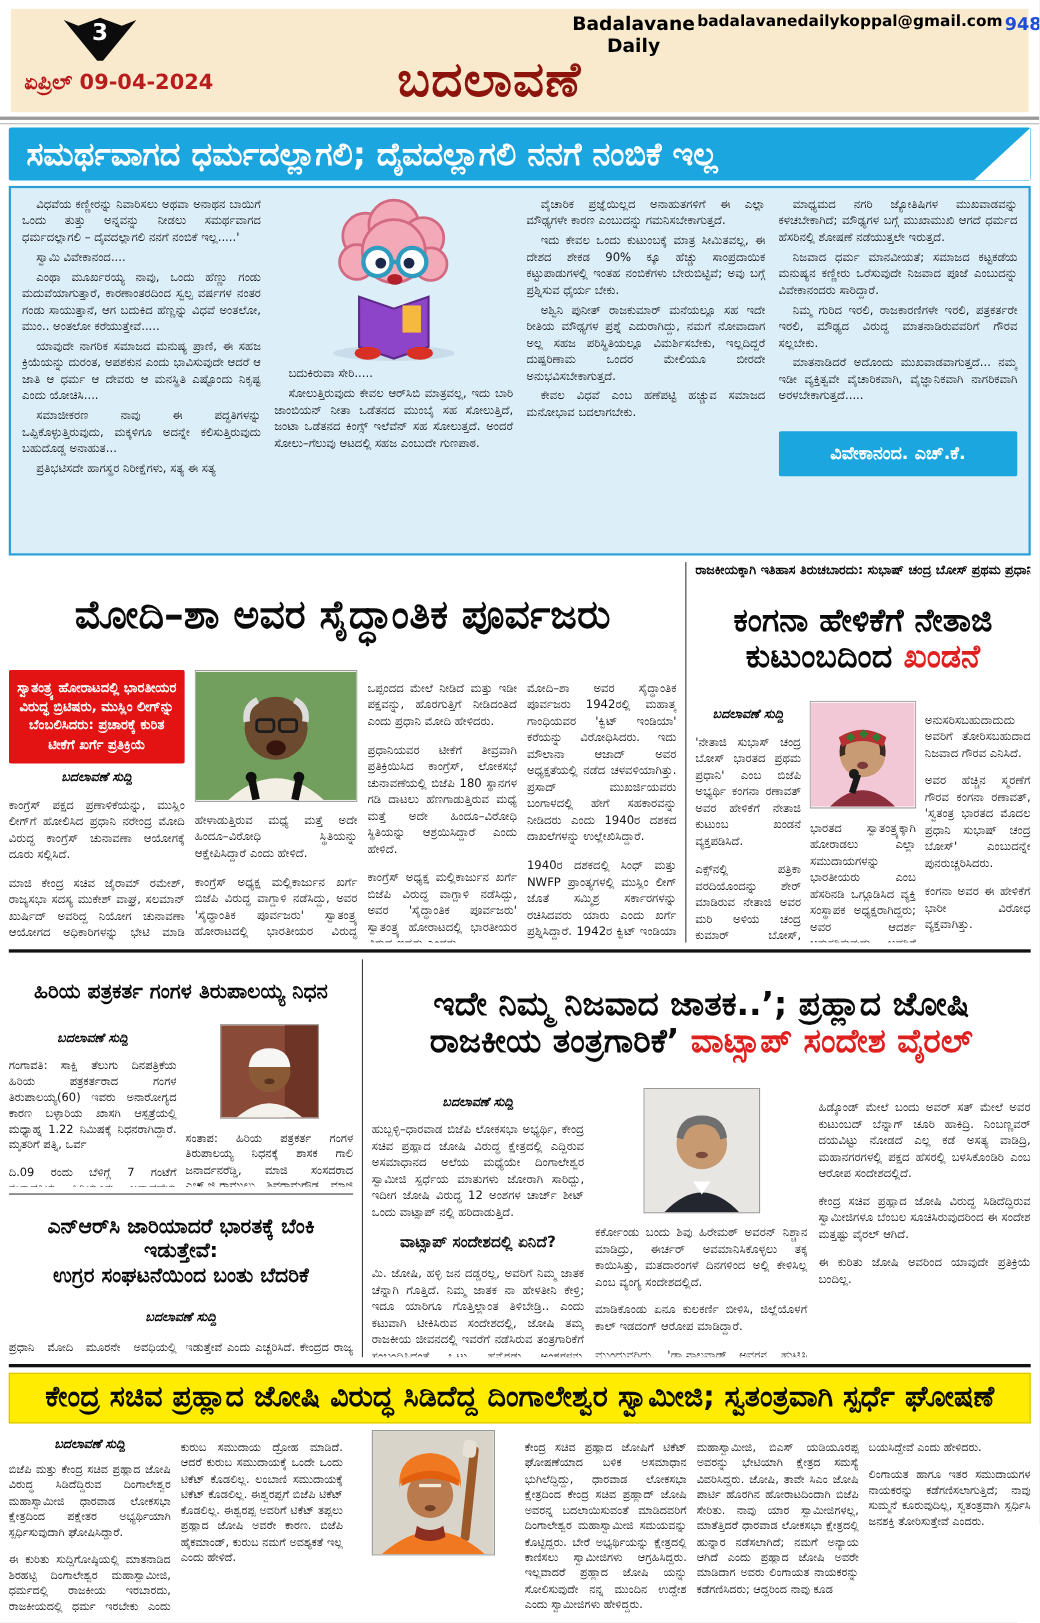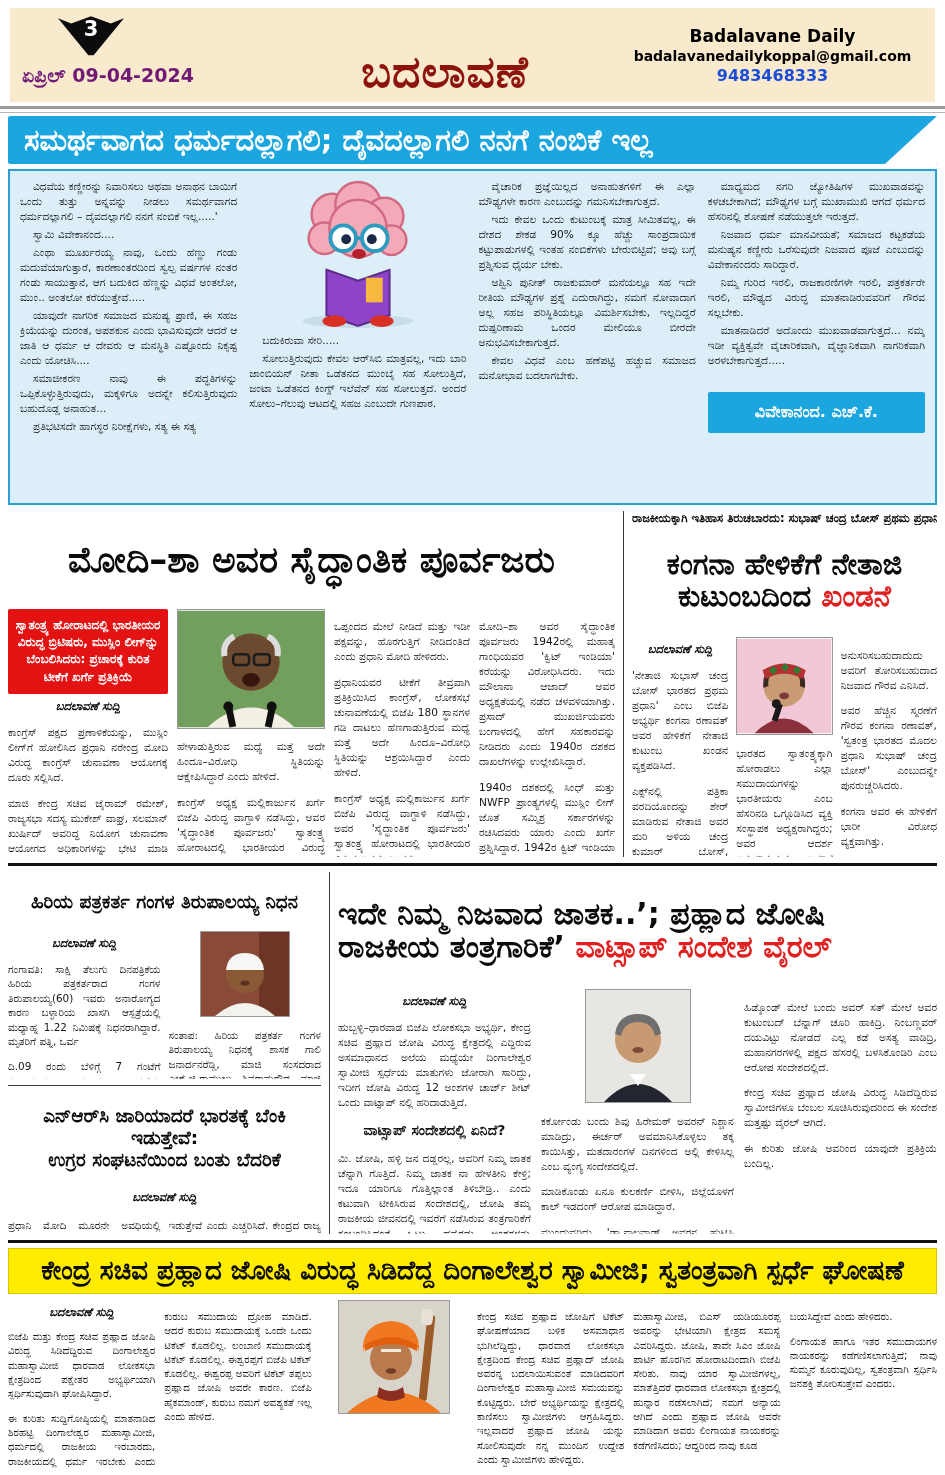--- a/index.html
+++ b/index.html
@@ -7,24 +7,24 @@
     position:relative;width:945px;height:1475px;margin:0 auto;background:#fff;
     font-family:"DejaVu Sans","Liberation Sans",sans-serif;color:#141414;overflow:hidden;
     box-sizing:border-box;
   }
   
   .masthead-band{height:94px;margin:8px 10px 0;background:#f9e9cd;display:flex;align-items:stretch;padding:4px 10px;box-sizing:border-box;}
   .mb-left{width:250px;position:relative;}
   .page-no{position:absolute;left:38px;top:2px;width:66px;height:44px;}
   .page-no svg{display:block;}
   .page-no-text{position:absolute;left:0;top:3px;width:66px;text-align:center;color:#fff;font-weight:bold;font-size:21px;}
-  .date-line{position:absolute;left:2px;top:52px;font-weight:bold;font-size:19px;color:#701a75;white-space:nowrap;}
+  .date-line{position:absolute;left:2px;top:52px;font-weight:bold;font-size:19px;color:#b91c1c;white-space:nowrap;}
   .mb-center{flex:1;display:flex;align-items:flex-end;justify-content:center;}
   .masthead-title{font-size:44px;font-weight:800;color:#8c140c;letter-spacing:1px;}
-  .mb-right{width:305px;display:flex;flex-direction:column;justify-content:center;text-align:center;gap:2px;}
+  .mb-right{width:305px;display:flex;flex-direction:row;justify-content:center;text-align:center;gap:2px;}
   .paper-en{font-weight:bold;font-size:17px;color:#000;}
   .paper-email{font-weight:bold;font-size:14px;color:#000;}
   .paper-phone{font-weight:bold;font-size:16px;color:#1d4ed8;}
   .rule-double{margin:4px 0 3px;border-top:3px solid #9a9a9a;border-bottom:1px solid #b5b5b5;height:3px;}
   
   .banner{position:relative;margin:0 8px;height:48px;background:#1ba6e0;display:flex;align-items:center;overflow:hidden;border-radius:2px;}
   .banner-text{color:#fff;font-weight:800;font-size:29px;padding-left:16px;white-space:nowrap;}
   .banner-wedge{position:absolute;right:0;top:0;width:52px;height:100%;background:#fff;clip-path:polygon(0 100%,100% 0,100% 100%);}
   
   .a1{margin:5px 8px 0;border:2px solid #2ba0d6;background:#dceef8;height:336px;box-sizing:border-box;
@@ -53,21 +53,21 @@
   
   .row-low{margin:6px 8px 0;display:flex;height:362px;overflow:hidden;}
   .low-left{width:322px;flex:none;padding-right:8px;border-right:1px solid #3a3a3a;box-sizing:border-box;overflow:hidden;}
   .low-right{flex:1;padding-left:8px;overflow:hidden;}
   .a4-headline,.a5-headline{font-size:18.5px;font-weight:800;text-align:center;line-height:1.2;color:#0b0b0b;}
   .a4-body,.a5-body{display:flex;gap:8px;margin-top:3px;overflow:hidden;}
   .a4-body{height:148px;}
   .a5-body{height:118px;}
   .a4-body .colx,.a5-body .colx{flex:1 1 0;font-size:10.4px;line-height:1.4;text-align:justify;overflow:hidden;}
   .left-rule{border-top:1px solid #3a3a3a;margin:6px 0 4px;}
-  .a6-headline{font-size:30px;font-weight:800;line-height:1.12;color:#0b0b0b;}
+  .a6-headline{font-size:30px;font-weight:800;line-height:1.12;text-align:center;color:#0b0b0b;}
   .a6-headline .red{color:#e01f1f;}
   .a6-body{display:flex;gap:10px;margin-top:6px;height:278px;overflow:hidden;}
   .a6-body .colx{flex:1 1 0;font-size:10.6px;line-height:1.42;text-align:justify;overflow:hidden;}
   .subhead{font-weight:bold;text-align:center;font-size:14px;margin:4px 0;text-indent:0;}
   .rule-black{border-top:3px solid #111;margin:6px 8px 0;}
   
   .a7-bar{margin:5px 8px 0;background:#ffec00;border:1px solid #d6c400;padding:7px 6px;text-align:center;
           font-size:26px;font-weight:800;color:#0b0b0b;line-height:1.15;}
   .a7-body{margin:6px 8px 0;display:flex;gap:9px;height:168px;overflow:hidden;}
   .a7-body .colx{flex:1 1 0;font-size:10.2px;line-height:1.4;text-align:justify;overflow:hidden;}

